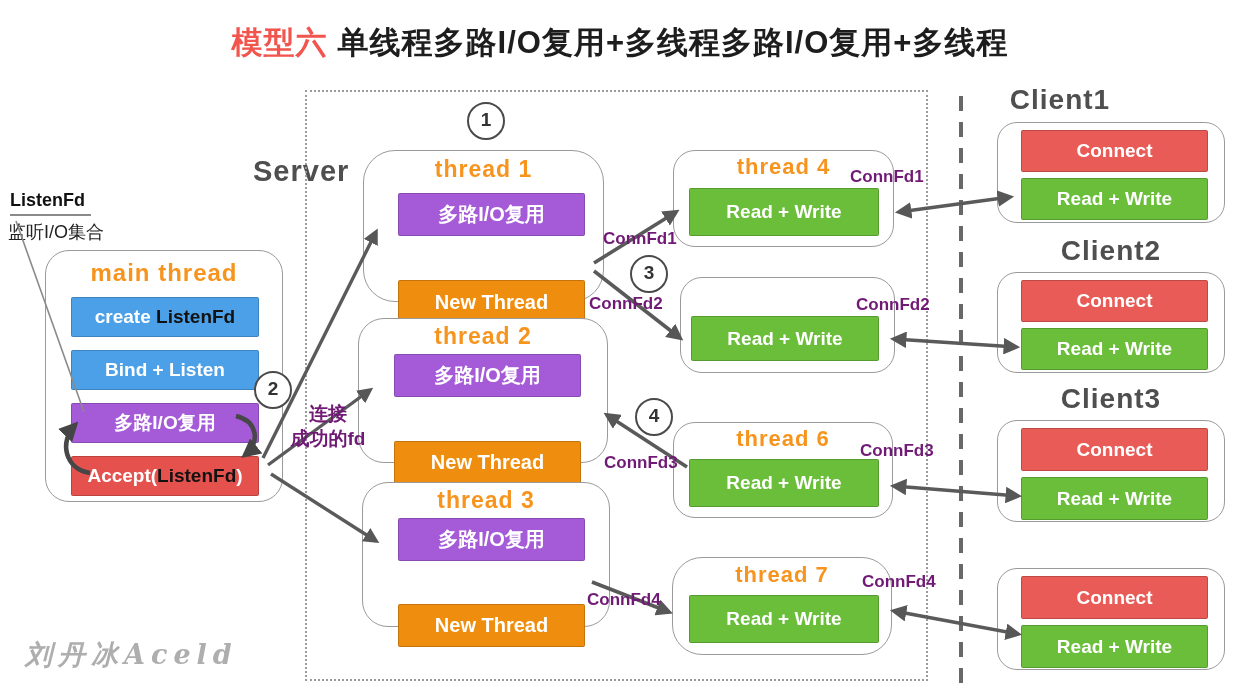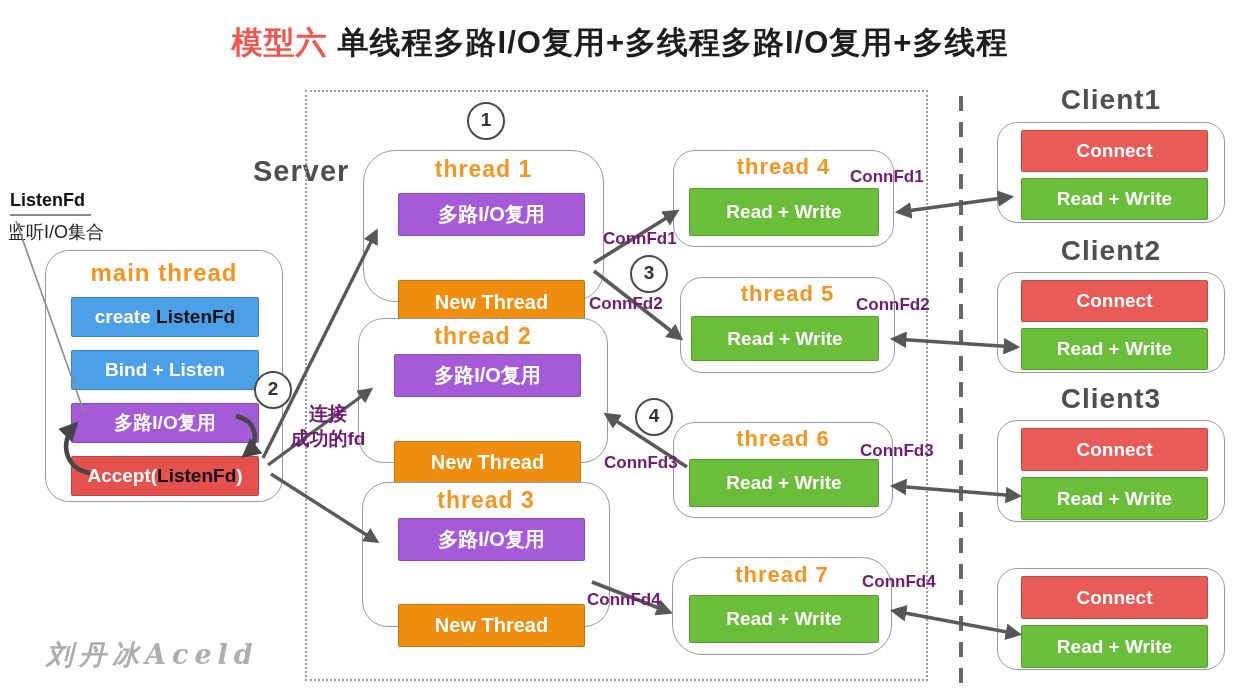--- a/index.html
+++ b/index.html
@@ -30,21 +30,21 @@
   .server-label{left:253px;top:155px;font-size:29px;}
   
   .numcircle{width:34px;height:34px;border:2.4px solid #4a4a4a;border-radius:50%;background:#fff;
              text-align:center;line-height:32px;font-size:19px;font-weight:bold;color:#333;z-index:6;}
   
   .redlab{font-size:17px;font-weight:bold;color:#701a75;z-index:6;white-space:nowrap;}
   .success-note{left:282px;top:402px;width:92px;text-align:center;font-size:19px;line-height:1.3;}
   
   .client-title{width:228px;text-align:center;font-size:28px;}
   
-  .watermark{left:46px;top:637px;font-size:27px;font-weight:bold;font-style:italic;color:#aeaeae;
+  .watermark{left:25px;top:637px;font-size:27px;font-weight:bold;font-style:italic;color:#aeaeae;
              letter-spacing:6px;font-family:"DejaVu Serif","Liberation Serif",serif;text-align:center;}
   svg.layer{position:absolute;left:0;top:0;z-index:5;pointer-events:none;}
   .z1{z-index:1;} .z2{z-index:2;}
 </style>
 </head>
 <body>
 
 <div id="canvas">
 
   <div class="abs main-title">
@@ -89,21 +89,20 @@
     <div class="thread-title" style="top:4px;font-size:23px;">thread 3</div>
     <div class="bar purple" style="left:35px;top:35px;width:187px;height:43px;line-height:41px;font-size:20px;">多路I/O复用</div>
     <div class="bar orange" style="left:35px;top:81px;width:187px;height:43px;line-height:41px;font-size:20px;">New Thread</div>
   </div>
 
   <div class="abs rbox z2" style="left:673px;top:150px;width:221px;height:97px;border-radius:22px;">
     <div class="thread-title" style="top:3px;font-size:22px;">thread 4</div>
     <div class="bar green" style="left:15px;top:37px;width:190px;height:48px;line-height:46px;font-size:19px;">Read + Write</div>
   </div>
   <div class="abs rbox z2" style="left:680px;top:277px;width:215px;height:96px;border-radius:22px;">
-    <div class="thread-title" style="top:3px;font-size:22px;">thread 5</div>
     <div class="bar green" style="left:10px;top:38px;width:188px;height:45px;line-height:43px;font-size:19px;">Read + Write</div>
   </div>
   <div class="abs rbox z2" style="left:673px;top:422px;width:220px;height:96px;border-radius:22px;">
     <div class="thread-title" style="top:3px;font-size:22px;">thread 6</div>
     <div class="bar green" style="left:15px;top:36px;width:190px;height:48px;line-height:46px;font-size:19px;">Read + Write</div>
   </div>
   <div class="abs rbox z2" style="left:672px;top:557px;width:220px;height:98px;border-radius:30px;">
     <div class="thread-title" style="top:4px;font-size:22px;">thread 7</div>
     <div class="bar green" style="left:16px;top:37px;width:190px;height:48px;line-height:46px;font-size:19px;">Read + Write</div>
   </div>
@@ -121,21 +120,21 @@
   <div class="abs redlab success-note">
     <div>连接</div>
     <div>成功的fd</div>
   </div>
 
   <div class="abs numcircle" style="left:467px;top:102px;">1</div>
   <div class="abs numcircle" style="left:254px;top:371px;">2</div>
   <div class="abs numcircle" style="left:630px;top:255px;">3</div>
   <div class="abs numcircle" style="left:635px;top:398px;">4</div>
 
-  <div class="abs client-title gray-title" style="left:997px;top:84px;">Client1</div>
+  <div class="abs client-title gray-title" style="left:946px;top:84px;">Client1</div>
   <div class="abs rbox z2" style="left:997px;top:122px;width:228px;height:101px;border-radius:20px;">
     <div class="bar connect" style="left:23px;top:7px;width:187px;height:42px;line-height:40px;font-size:19px;">Connect</div>
     <div class="bar green" style="left:23px;top:55px;width:187px;height:42px;line-height:40px;font-size:19px;">Read + Write</div>
   </div>
 
   <div class="abs client-title gray-title" style="left:997px;top:235px;">Client2</div>
   <div class="abs rbox z2" style="left:997px;top:272px;width:228px;height:101px;border-radius:20px;">
     <div class="bar connect" style="left:23px;top:7px;width:187px;height:42px;line-height:40px;font-size:19px;">Connect</div>
     <div class="bar green" style="left:23px;top:55px;width:187px;height:42px;line-height:40px;font-size:19px;">Read + Write</div>
   </div>

